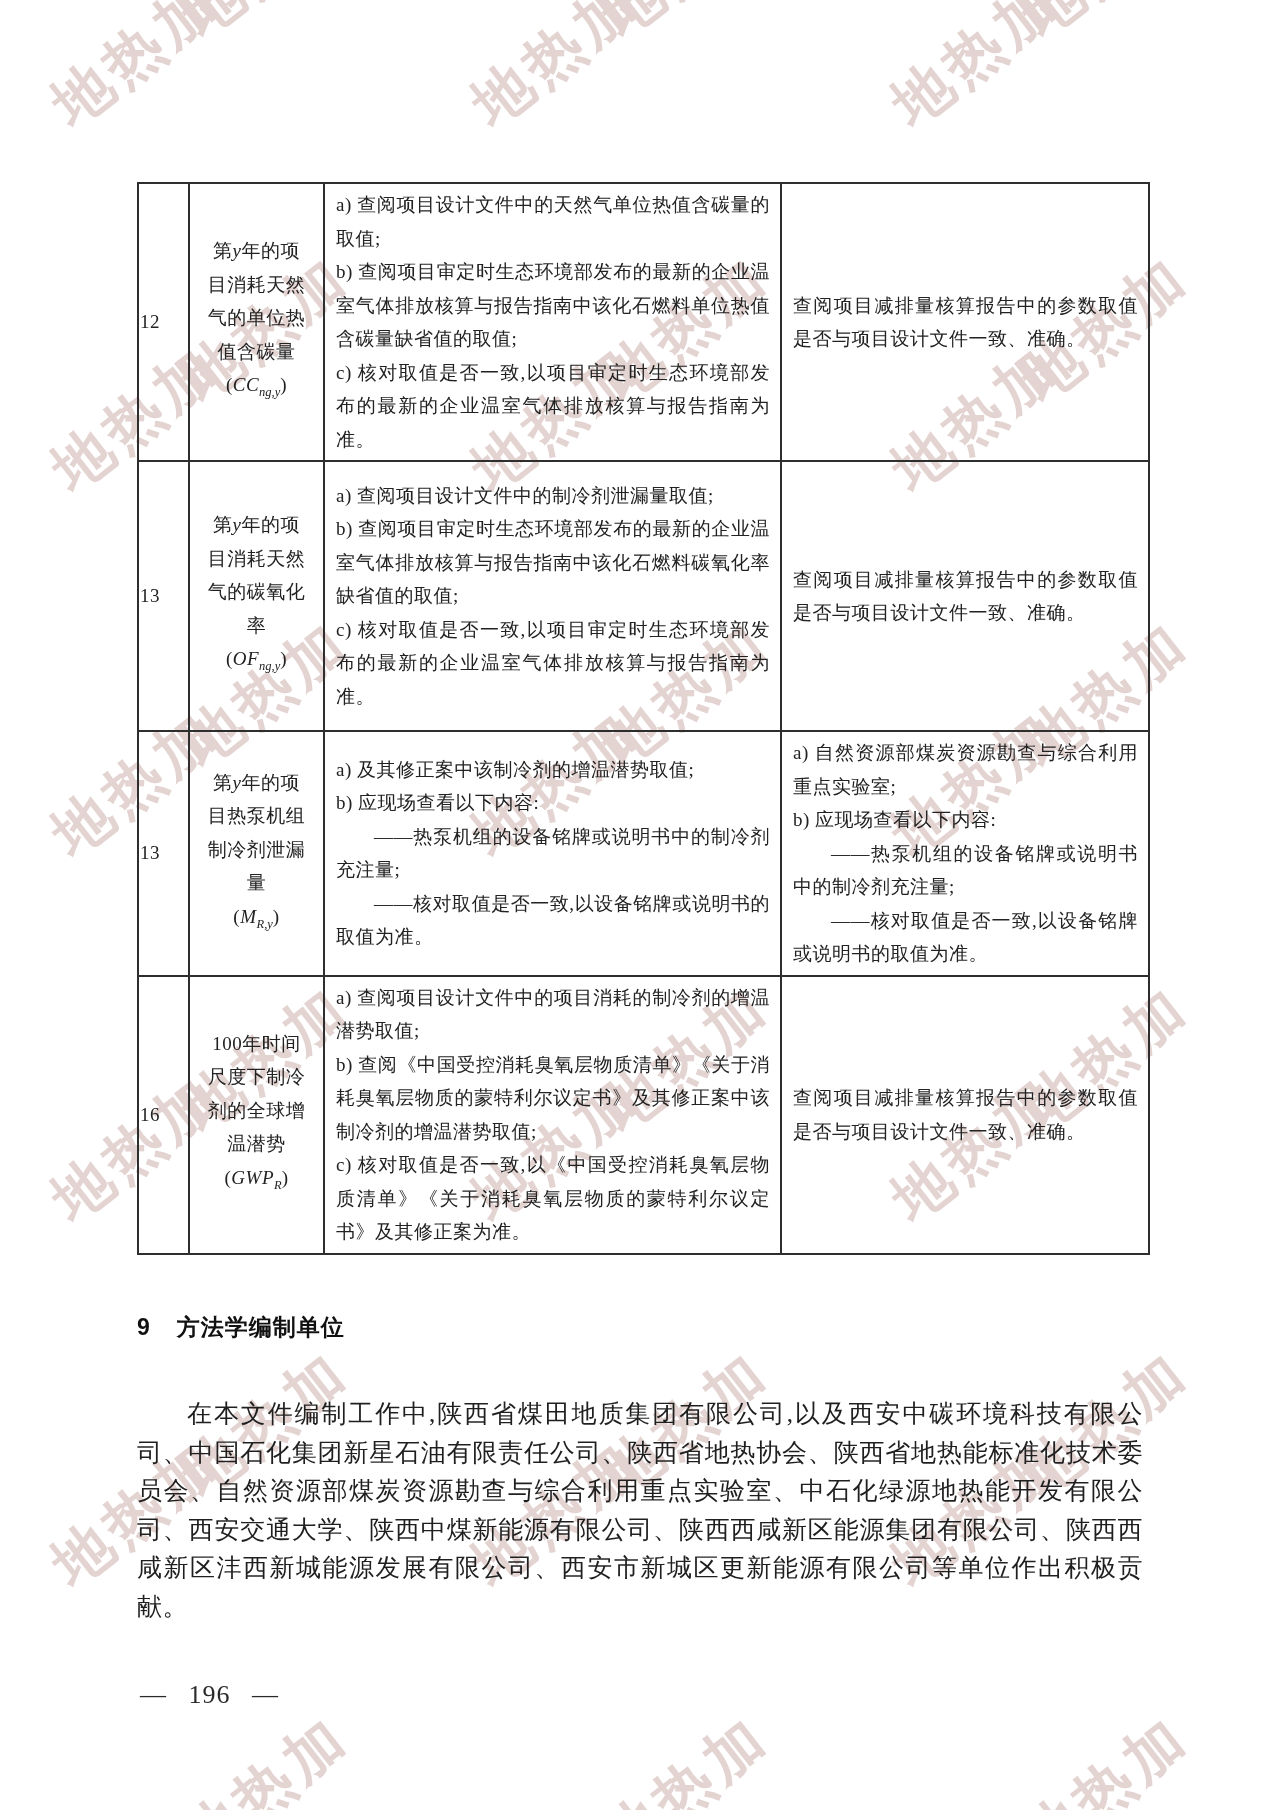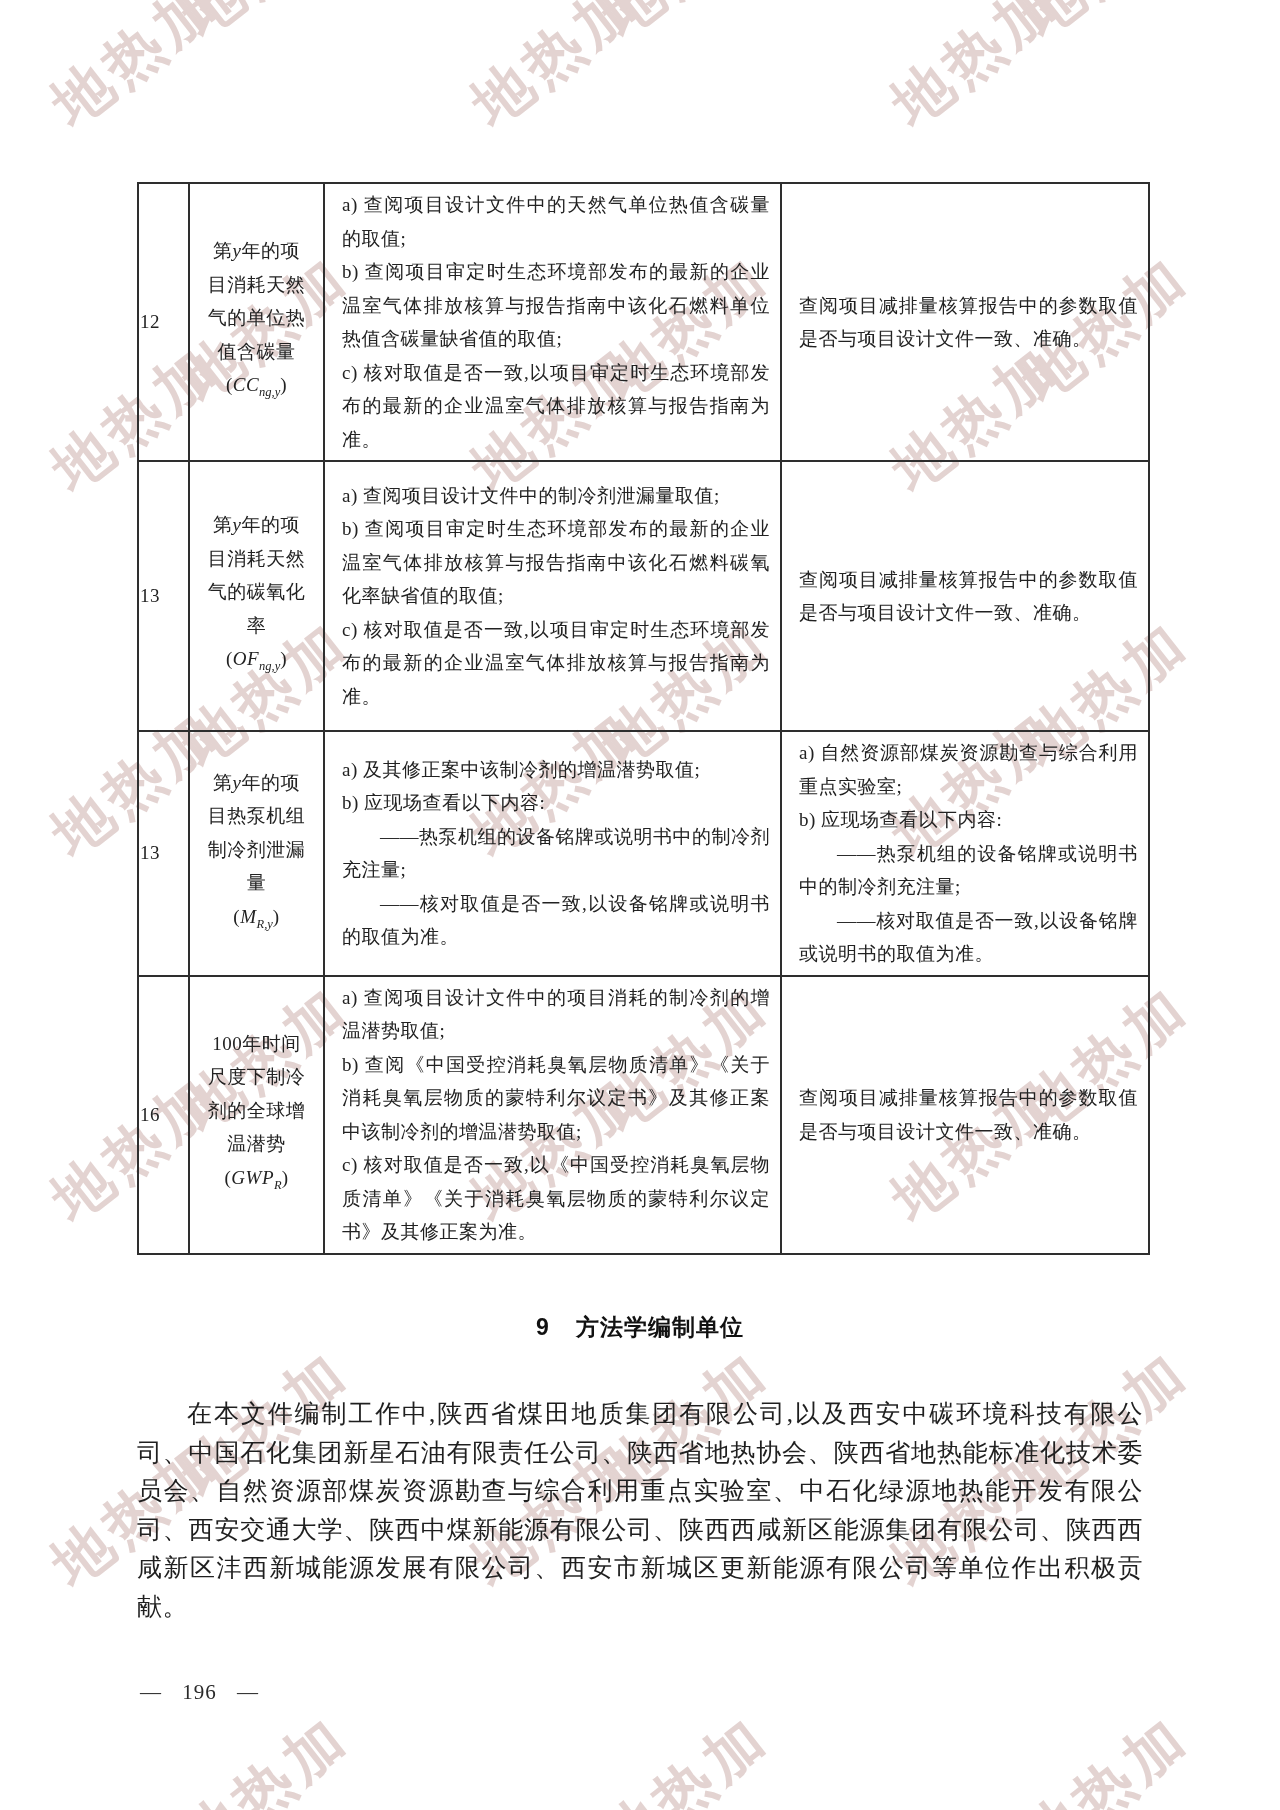--- a/index.html
+++ b/index.html
@@ -44,57 +44,56 @@
     letter-spacing: 0.5px;
     color: #222222;
   }
   .vtable td {
     border: 2px solid #2e2e2e;
     vertical-align: middle;
     background: transparent;
   }
   .c-num   { text-align: left; }
   .c-param { text-align: center; line-height: 33.5px; padding: 0 15px; }
-  .c-method, .c-check { line-height: 33.5px; padding: 4px 10px 4px 17px; margin-left: 36px; }
+  .c-method, .c-check { line-height: 33.5px; padding: 4px 10px 4px 11px; margin-left: 36px; }
   .mi { text-align: justify; }
   .mi.indent { text-indent: 2em; }
   .pname { display: block; }
   .pname i, .psym i { font-style: italic; }
   .psym sub { font-size: 12.5px; font-style: italic; letter-spacing: 0; }
 
   .section {
     position: absolute;
     left: 137px;
     top: 1312px;
     width: 1006px;
   }
   .heading {
     margin: 0;
     font-family: "Liberation Sans", "DejaVu Sans", sans-serif;
     font-weight: 700;
     font-size: 23px;
     color: #111111;
     letter-spacing: 1px;
-    text-align: center;
   }
   .heading .h-num { margin-right: 26px; }
   .para {
     margin: 52px 0 0 0;
     font-size: 25px;
     line-height: 38.5px;
     text-align: justify;
     text-indent: 2em;
     letter-spacing: 0.5px;
     color: #1f1f1f;
   }
   .footer {
     position: absolute;
     left: 140px;
     top: 1680px;
-    font-size: 21px;
+    font-size: 26px;
     color: #2a2a2a;
     word-spacing: 14px;
     letter-spacing: 1px;
   }
 </style>
 </head>
 <body>
 
 <div class="page">
 

